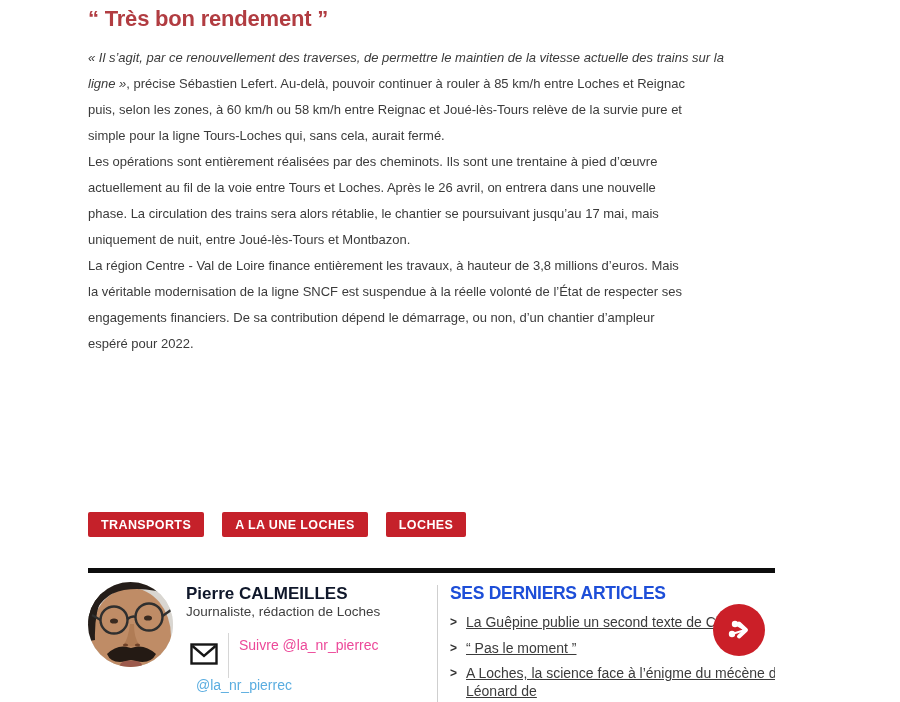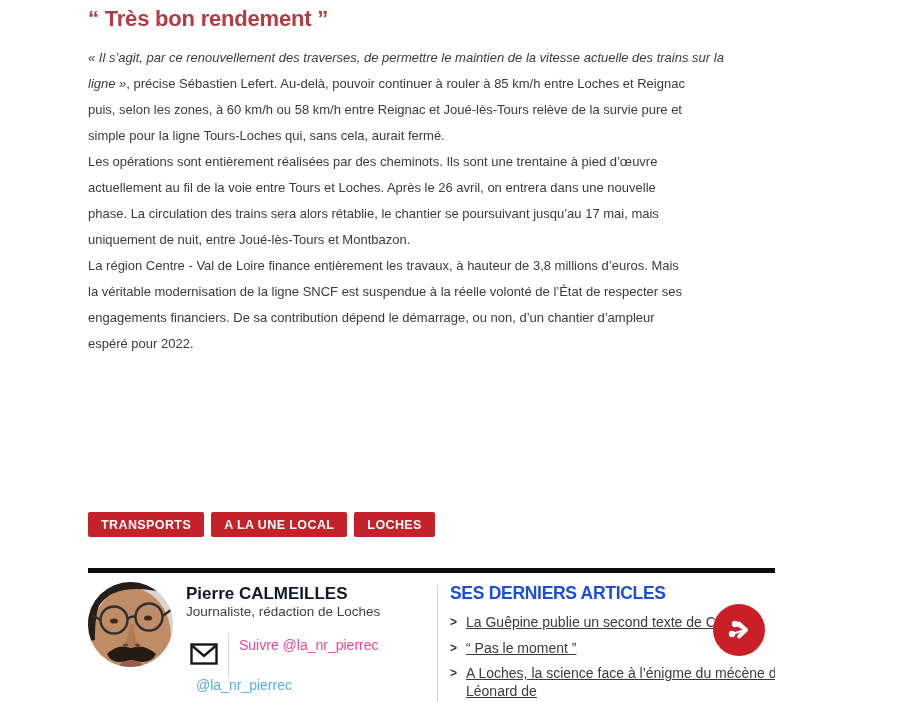--- a/index.html
+++ b/index.html
@@ -29,21 +29,21 @@
     top: 45px;
     width: 770px;
     font-size: 13px;
     line-height: 26px;
     color: #3b3b3b;
   }
   .body-text p { margin: 0; white-space: pre-line; }
   .quote-em { font-style: italic; }
 
   
-  .tags { position: absolute; left: 88px; top: 512px; display: flex; gap: 7px; }
+  .tags { position: absolute; left: 88px; top: 512px; display: flex; gap: 18px; }
   .tag {
     background: #c5212a;
     color: #ffffff;
     font-size: 12.5px;
     font-weight: bold;
     letter-spacing: 0.4px;
     padding: 6px 13px 5px 13px;
     border-radius: 2px;
     cursor: pointer;
   }
@@ -99,21 +99,21 @@
 phase. La circulation des trains sera alors rétablie, le chantier se poursuivant jusqu’au 17 mai, mais
 uniquement de nuit, entre Joué-lès-Tours et Montbazon.</p>
     <p>La région Centre - Val de Loire finance entièrement les travaux, à hauteur de 3,8 millions d’euros. Mais
 la véritable modernisation de la ligne SNCF est suspendue à la réelle volonté de l’État de respecter ses
 engagements financiers. De sa contribution dépend le démarrage, ou non, d’un chantier d’ampleur
 espéré pour 2022.</p>
   </div>
 
   <div class="tags">
     <span class="tag">TRANSPORTS</span>
-    <span class="tag">A LA UNE LOCAL</span>
+    <span class="tag">A LA UNE LOCHES</span>
     <span class="tag">LOCHES</span>
   </div>
 
   <div class="footer-bar"></div>
 
   <div class="avatar">
     <svg width="85" height="85" viewBox="0 0 85 85">
       <rect width="85" height="85" fill="#d9d6d1"></rect>
       <ellipse cx="43" cy="54" rx="40" ry="48" fill="#bf8c66"></ellipse>
       <path d="M-4 -4 H89 V16 Q62 4 36 8 Q12 12 3 40 L-4 42 Z" fill="#241d19"></path>

